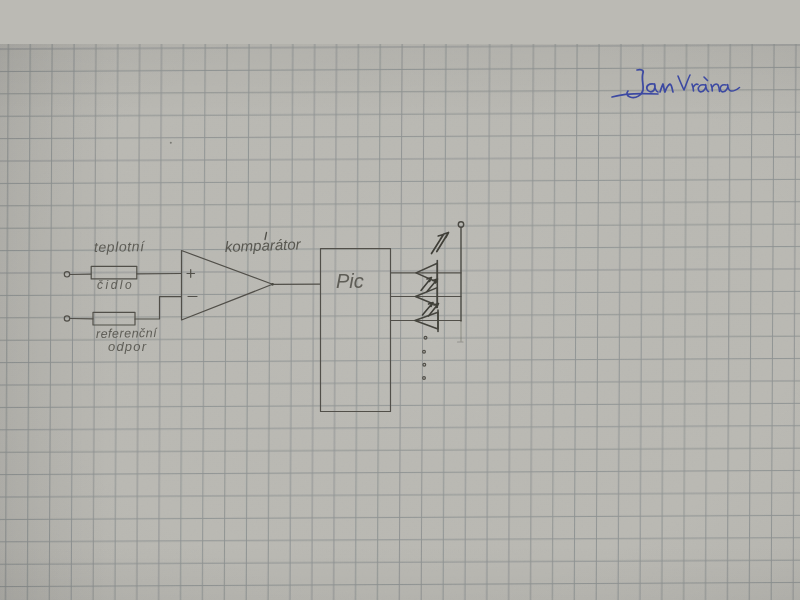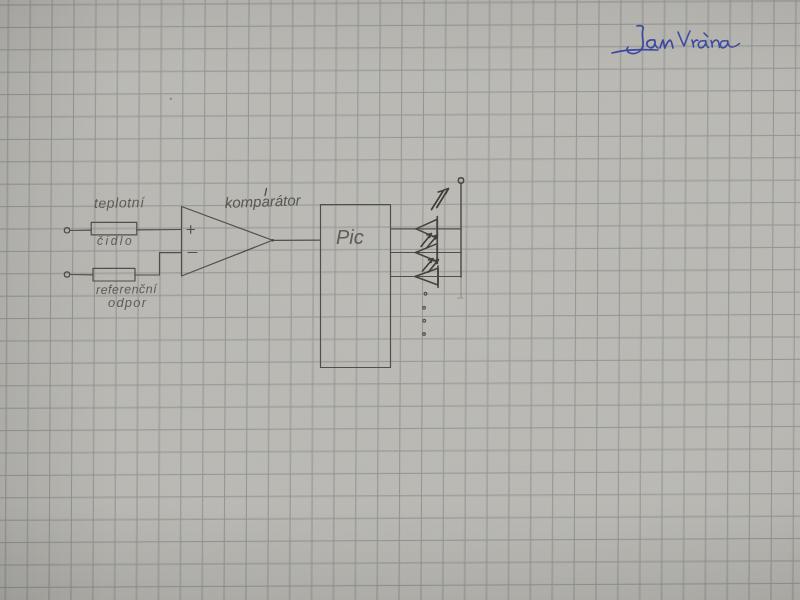--- a/index.html
+++ b/index.html
@@ -1,17 +1,17 @@
 <!DOCTYPE html>
 <html><head>
 <meta charset="utf-8">
 <style>
 html,body{margin:0;padding:0;width:800px;height:600px;overflow:hidden;background:#bbbab4;}
 body{font-family:"Liberation Sans",sans-serif;}
-.page{position:relative;width:800px;height:422px;}
+.page{position:relative;width:800px;height:422px;margin-top:44px;}
 svg{position:absolute;left:0;top:0;}
 </style>
 </head>
 <body>
 <div class="page">
 <svg width="800" height="600" viewBox="0 0 800 600" xmlns="http://www.w3.org/2000/svg">
 <defs>
   <pattern id="grid" width="21.875" height="22.4" patternUnits="userSpaceOnUse" x="6.3" y="2.5">
     <path d="M0.5 0 V22.4 M0 0.5 H21.875" stroke="rgba(85,96,103,0.45)" stroke-width="1" fill="none"></path>
   </pattern>

